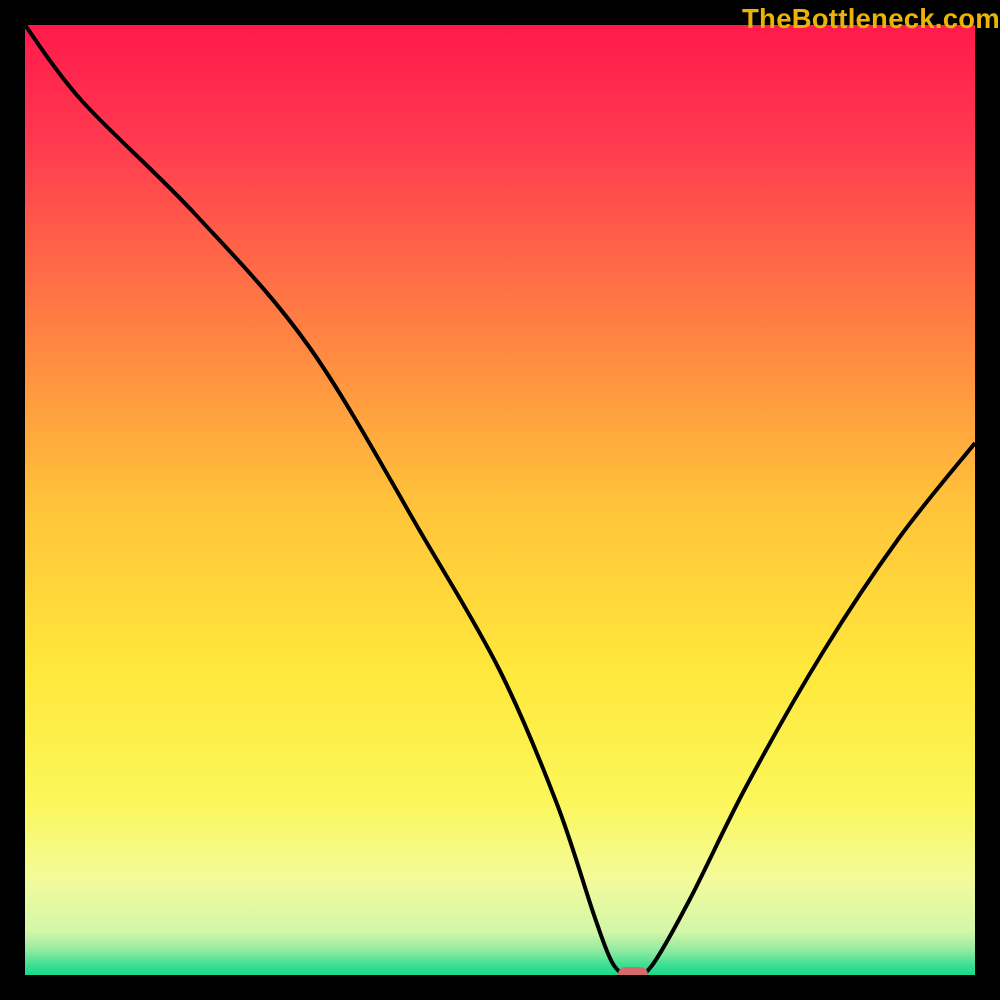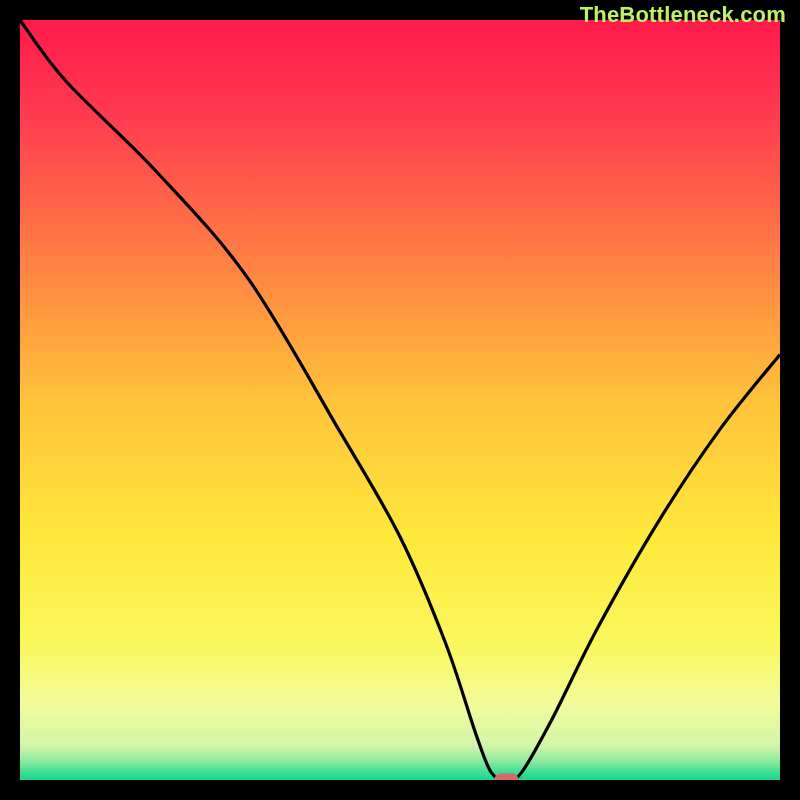--- a/index.html
+++ b/index.html
@@ -11,25 +11,25 @@
     overflow: hidden;
   }
   .canvas {
     position: relative;
     width: 800px;
     height: 800px;
   }
   .watermark {
     position: absolute;
     top: 2px;
-    right: 14px;
+    right: 0;
     font-family: Arial, Helvetica, sans-serif;
     font-size: 22px;
     font-weight: 600;
-    color: #bef264;
+    color: #eab308;
     letter-spacing: 0.2px;
     z-index: 50;
     text-align: right;
   }
   
   .plot-area {
     position: absolute;
     left: 20px;
     top: 20px;
     width: 760px;

